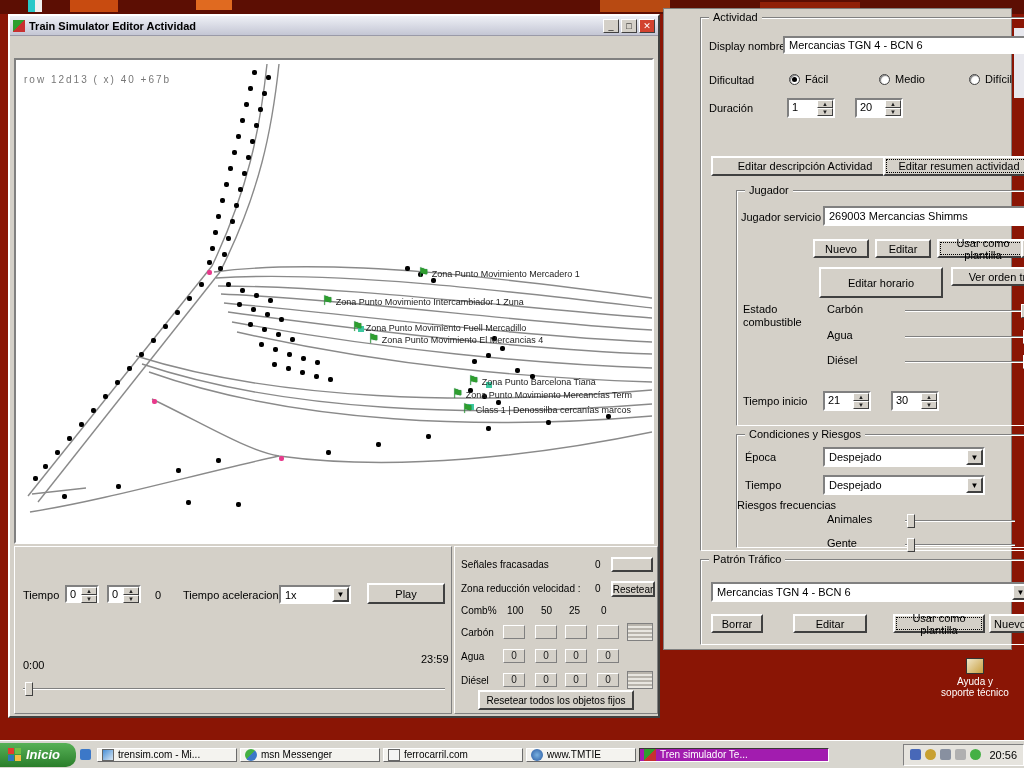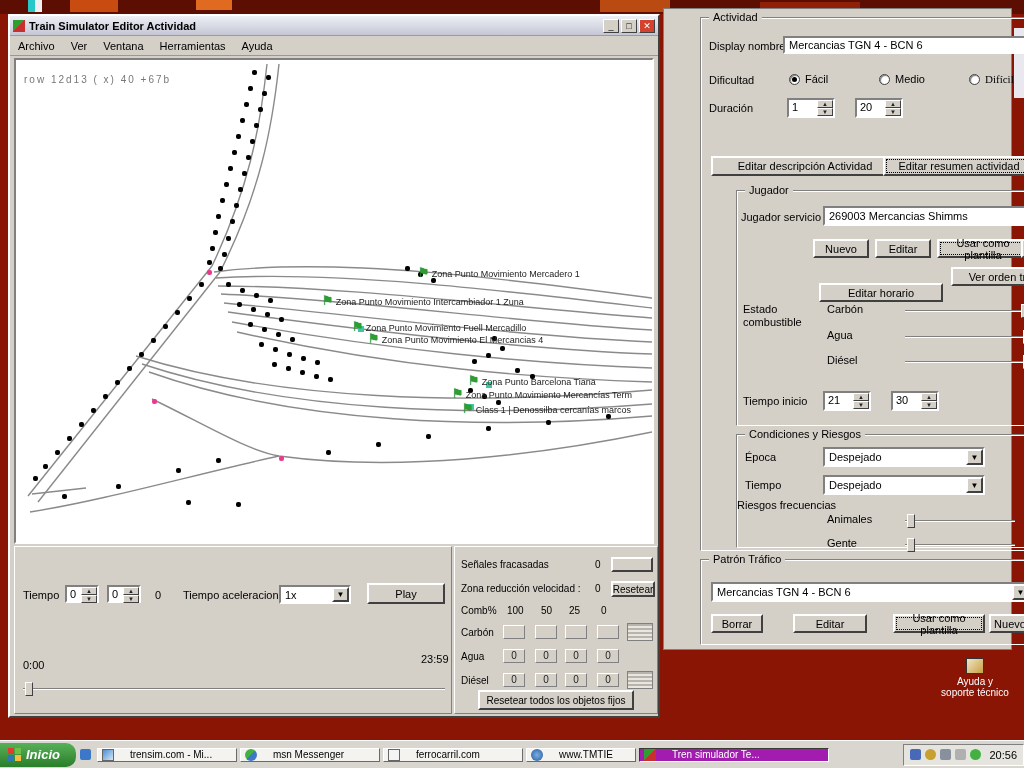--- a/index.html
+++ b/index.html
@@ -57,21 +57,21 @@
 
   
   #taskbar { position:absolute; left:0; top:740px; width:1024px; height:28px; background:#d8d6cf;
              border-top:1px solid #fff; display:flex; align-items:center; }
   #start-btn { height:24px; margin:0 4px 0 0; padding:0 16px 0 8px; color:#fff; font-style:italic; font-weight:bold;
                font-size:13px; background:linear-gradient(to bottom,#57b157,#2a7e2a); border-radius:0 10px 10px 0;
                display:flex; align-items:center; gap:5px; }
   .winlogo { width:13px; height:13px; display:grid; grid-template-columns:1fr 1fr; gap:1px; }
   .winlogo i { display:block; } 
   .task { height:14px; width:140px; margin-right:3px; background:#f4f3ef; border:1px solid;
-          border-color:#fff #6a6a6a #6a6a6a #fff; display:flex; align-items:center; gap:16px; padding:0 4px;
+          border-color:#fff #6a6a6a #6a6a6a #fff; display:flex; align-items:center; gap:4px; padding:0 4px;
           font-size:10px; white-space:nowrap; overflow:hidden; }
   .task.active { background:#a21caf; color:#fff; border-color:#3a3936 #fff #fff #3a3936; }
   .ticon { width:12px; height:12px; flex:0 0 12px; }
   .tray { margin-left:auto; height:22px; background:#e6e4de; border:1px solid; border-color:#808080 #fff #fff #808080;
           display:flex; align-items:center; padding:0 6px; gap:4px; }
   .trayicon { width:11px; height:11px; border-radius:2px; }
   .stat-cell { width:22px; text-align:center; background:#d4d0c8; border:1px solid; border-color:#fff #808080 #808080 #fff;
                font-size:10px; color:#222; height:14px; }
   .scrollstripe { background:repeating-linear-gradient(to bottom,#b8b4ac 0 2px,#e8e6e0 2px 4px);
                   border:1px solid #808080; }
@@ -99,21 +99,21 @@
     <span class="grouplabel">Actividad</span>
 
     <span class="abs lbl" style="left:8px;top:22px;">Display nombre</span>
     <div class="abs sunken" style="left:82px;top:18px;width:250px;height:18px;padding:1px 4px;">
       <span>Mercancias TGN 4 - BCN 6</span>
     </div>
 
     <span class="abs lbl" style="left:8px;top:56px;">Dificultad</span>
     <span class="abs lbl" style="left:88px;top:55px;"><span class="radio on"></span><span>Fácil</span></span>
     <span class="abs lbl" style="left:178px;top:55px;"><span class="radio"></span><span>Medio</span></span>
-    <span class="abs lbl" style="left:268px;top:55px;font-family:Liberation Serif, serif;"><span class="radio"></span><span>Difícil</span></span>
+    <span class="abs lbl" style="left:268px;top:55px;"><span class="radio"></span><span>Difícil</span></span>
 
     <span class="abs lbl" style="left:8px;top:84px;">Duración</span>
     <div class="abs spin" style="left:86px;top:80px;width:48px;height:20px;">
       <span class="sval">1</span>
       <span class="arrows">
           <div>▲</div>
           <div>▼</div>
         </span>
     </div>
     <div class="abs spin" style="left:154px;top:80px;width:48px;height:20px;">
@@ -146,21 +146,21 @@
       <div class="abs btn" style="left:138px;top:48px;width:56px;height:19px;">
           <span>Editar</span>
         </div>
       <div class="abs btn focus" style="left:200px;top:48px;width:92px;height:19px;">
           <span>Usar como plantilla</span>
         </div>
       <div class="abs btn" style="left:284px;top:48px;width:46px;height:19px;">
           <span>Borrar</span>
         </div>
 
-      <div class="abs btn" style="left:82px;top:92px;width:124px;height:19px;text-align:center;">
+      <div class="abs btn" style="left:82px;top:76px;width:124px;height:31px;text-align:center;">
           <span>Editar horario</span>
         </div>
       <div class="abs btn" style="left:214px;top:76px;width:116px;height:19px;">
           <span>Ver orden tráfico</span>
         </div>
 
       <span class="abs lbl" style="left:6px;top:112px;line-height:13px;">
         <span>Estado</span><br>
         <span>combustible</span>
       </span>
@@ -258,27 +258,20 @@
 <div class="abs raised" style="left:8px;top:14px;width:652px;height:704px;">
 
   <div class="titlebar" style="height:20px;">
     <span style="width:12px;height:12px;margin-right:4px;background:linear-gradient(135deg,#2e9e2e 50%,#c83030 50%);display:inline-block;"></span>
     <span style="font-weight:bold;flex:1;">Train Simulator Editor Actividad</span>
     <span class="tb-btn">_</span>
     <span class="tb-btn">□</span>
     <span class="tb-btn close">✕</span>
   </div>
 
-  <div style="display:flex;height:20px;align-items:center;border-bottom:1px solid #9a988f;">
-    <span class="menuitem">Archivo</span>
-    <span class="menuitem">Ver</span>
-    <span class="menuitem">Ventana</span>
-    <span class="menuitem">Herramientas</span>
-    <span class="menuitem">Ayuda</span>
-  </div>
 
   <div class="abs sunken" style="left:4px;top:42px;width:640px;height:486px;overflow:hidden;">
     <div id="map-layer" class="abs" style="left:0;top:0;width:636px;height:482px;background:#fff;">
       <svg id="map-svg" width="636" height="482" viewBox="0 0 636 482">
         <g fill="none" stroke="#8a8a8a" stroke-width="1.4">
           <path d="M251,4 C244,70 232,130 196,206"></path>
           <path d="M263,4 C256,70 244,132 204,212"></path>
           <path d="M196,206 L12,436"></path>
           <path d="M204,212 L22,442"></path>
           <path d="M198,212 C320,196 500,220 636,238"></path>

